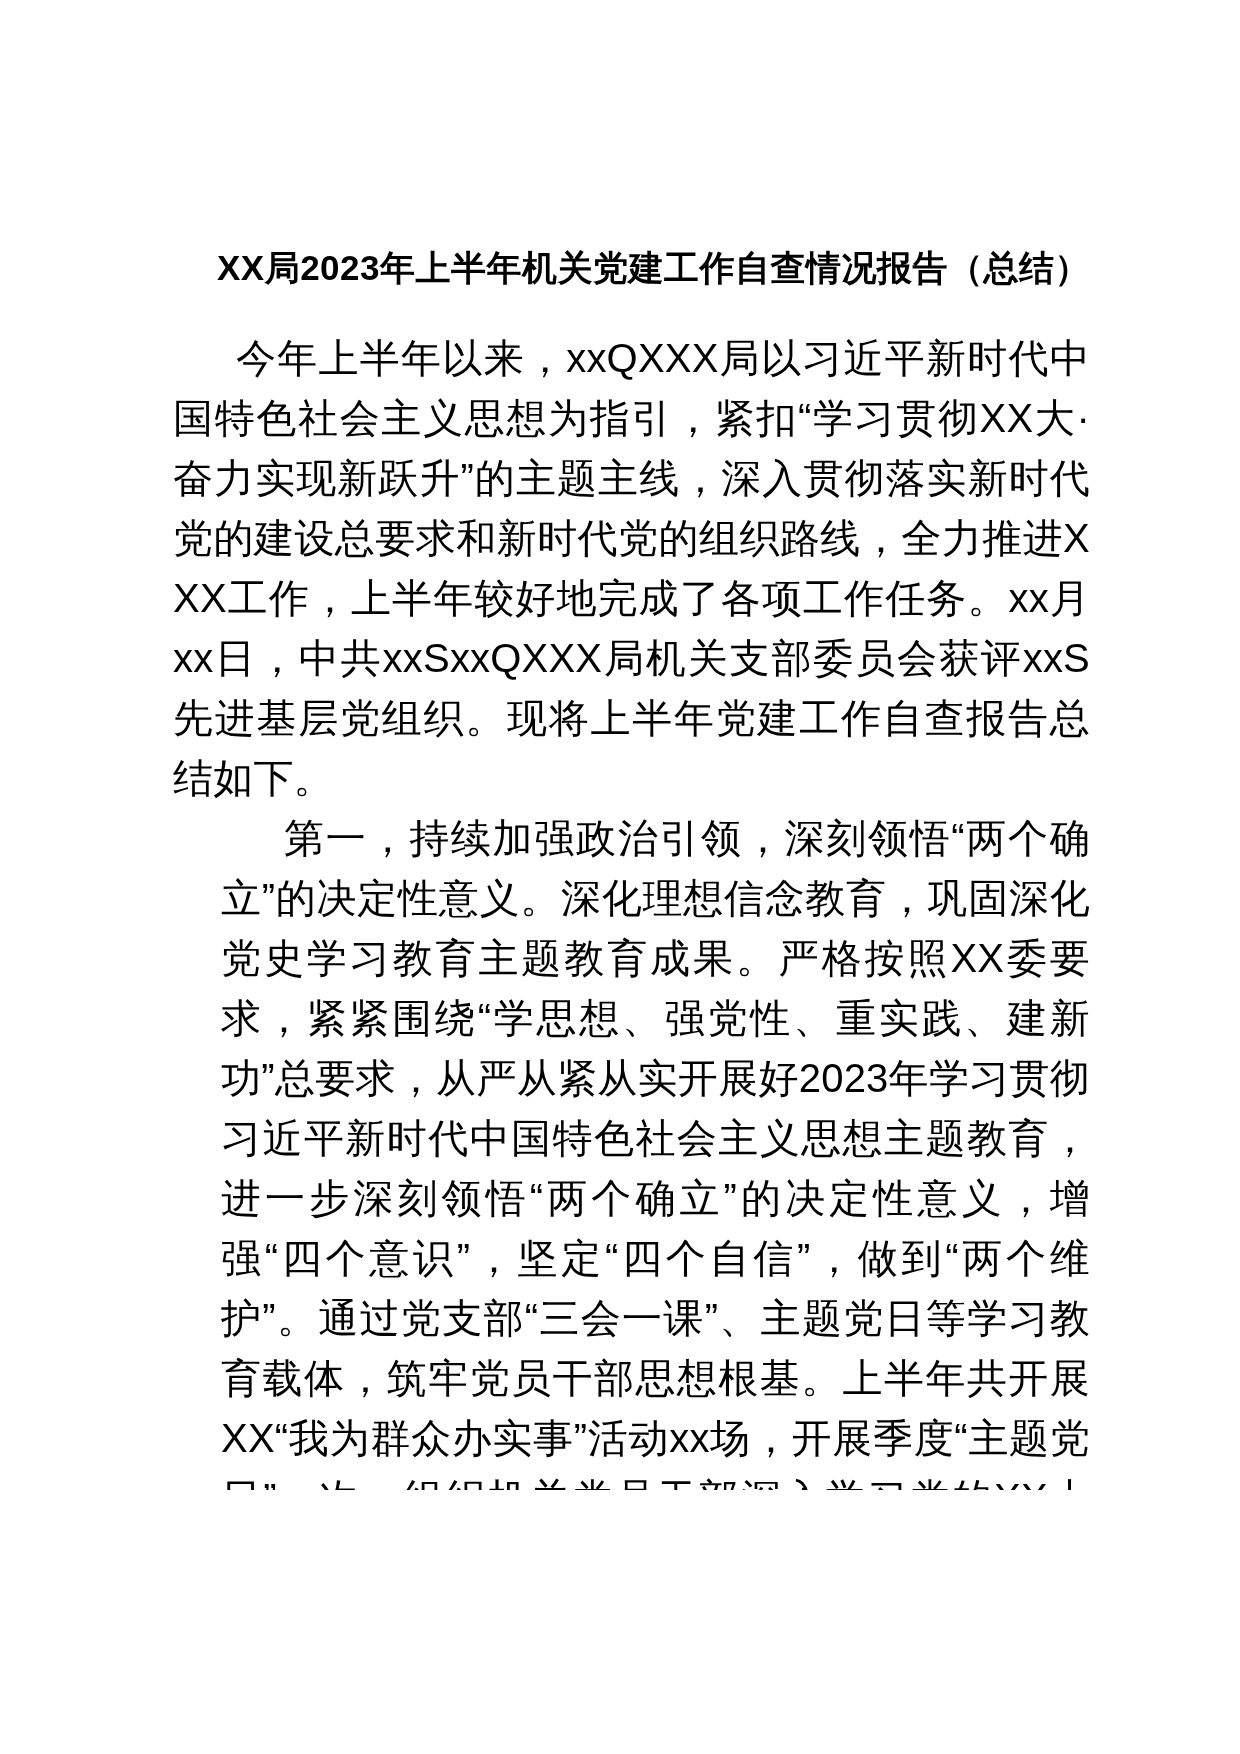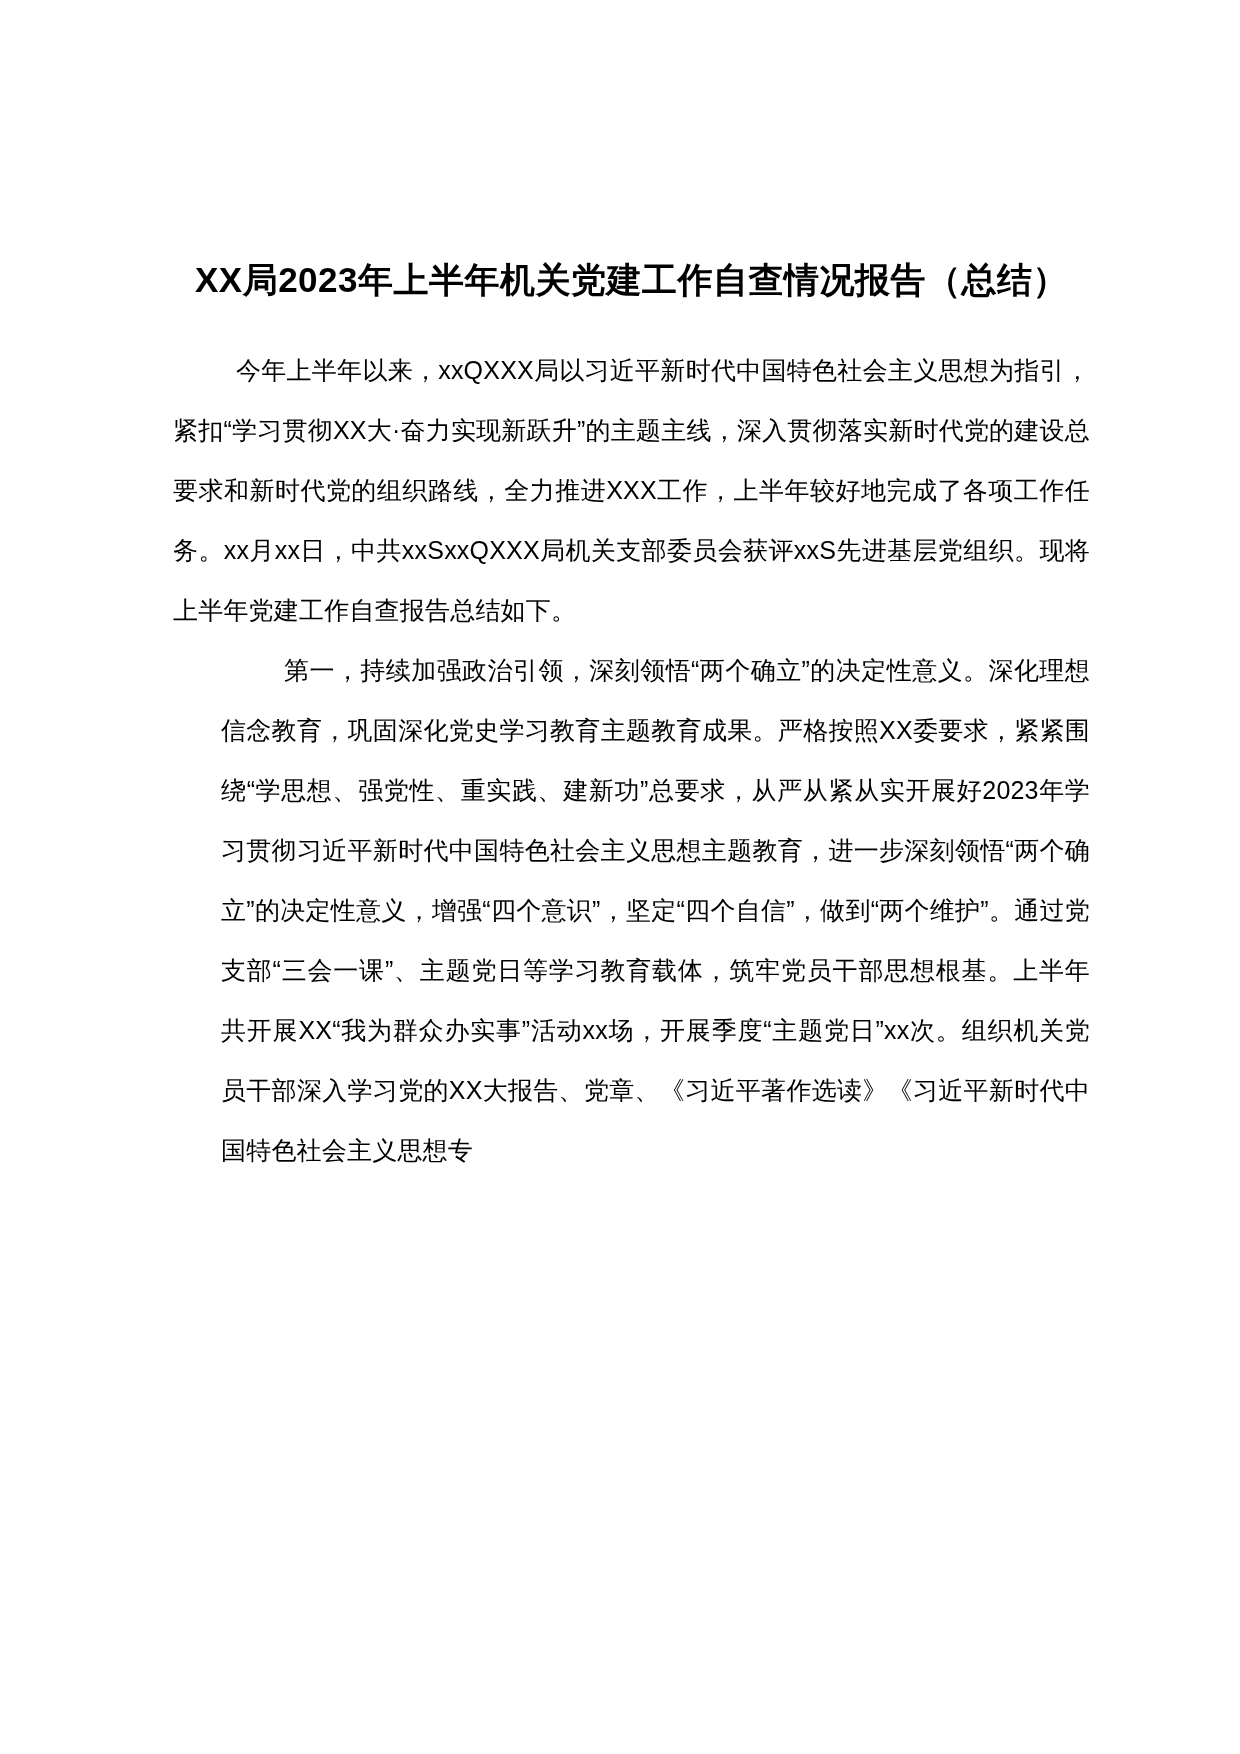--- a/index.html
+++ b/index.html
@@ -19,36 +19,36 @@
     box-sizing: border-box;
     overflow: hidden;
   }
   .content {
     position: absolute;
     left: 173px;
     top: 0;
     width: 917px;
   }
   .doc-title {
-    margin: 12px;
+    margin: 0;
     padding: 0;
     font-size: 35px;
     font-weight: 700;
     letter-spacing: 0.5px;
-    text-align: center;
+    text-align: right;
     line-height: 1.25;
     padding-top: 246px;
     white-space: nowrap;
   }
   .body-block {
     margin-top: 38px;
   }
   .para {
     margin: 0 0 0 0;
-    font-size: 25px;
+    font-size: 40px;
     line-height: 60px;
     text-align: justify;
     text-justify: inter-ideograph;
     text-indent: 63px;
     letter-spacing: 0.2px;
     word-break: break-all;
   }
   .para + .para {
     margin-top: 0;
     margin-left: 48px;

